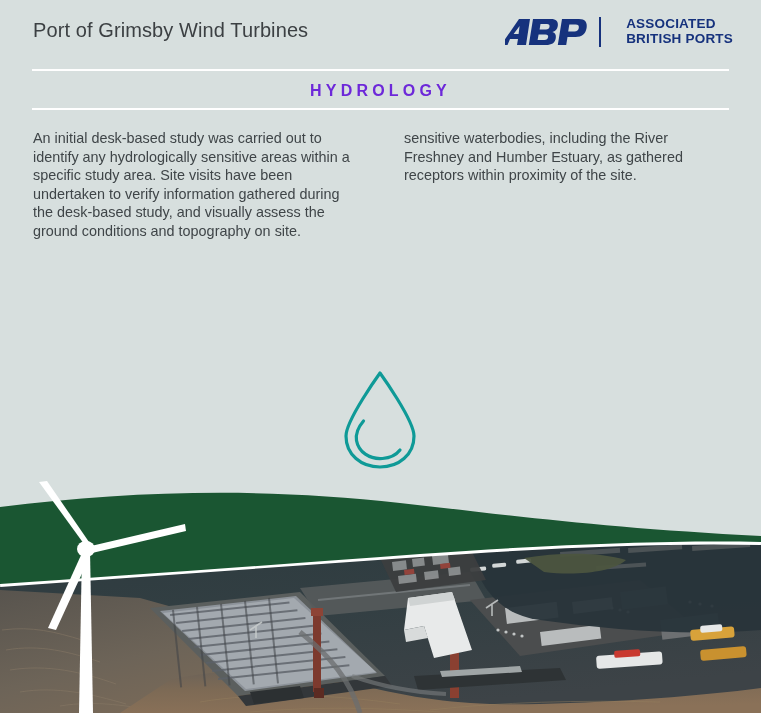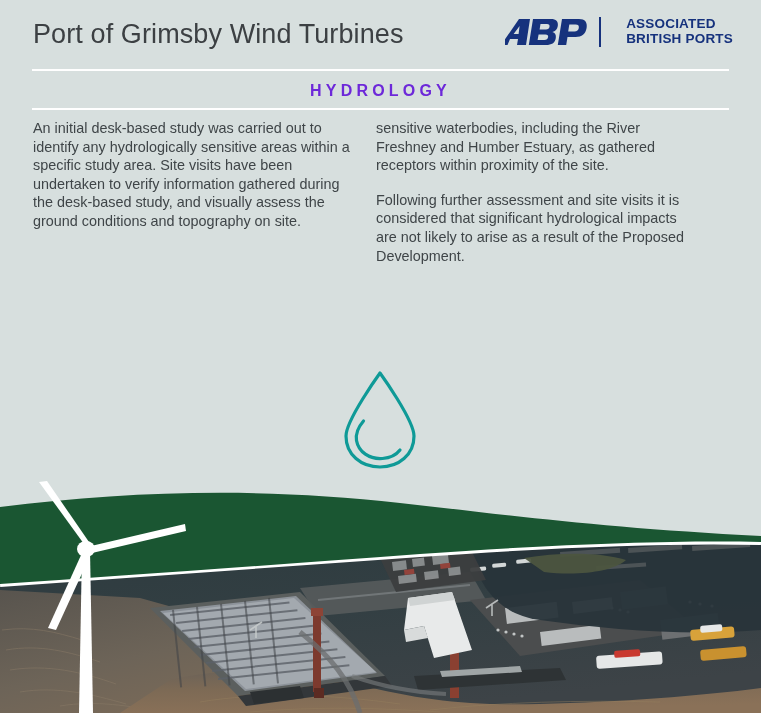--- a/index.html
+++ b/index.html
@@ -19,21 +19,21 @@
   }
 
   
   .header{
     position:absolute;
     left:0;top:0;width:761px;height:70px;
   }
   .doc-title{
     position:absolute;
     left:33px;top:19px;
-    font-size:27px;
+    font-size:20px;
     font-weight:400;
     color:#3c4043;
     letter-spacing:.1px;
     white-space:nowrap;
   }
   .logo{
     position:absolute;
     right:28px;top:14px;
     display:flex;align-items:center;
     height:36px;
@@ -74,24 +74,24 @@
     text-align:center;
     font-size:16px;
     font-weight:700;
     color:#6d28d9;
     letter-spacing:4.2px;
   }
 
   
   .body-copy{
     position:absolute;
-    left:33px;top:119px;
+    left:33px;top:129px;
     width:697px;
     display:flex;
-    gap:18px;
+    gap:46px;
   }
   .col{
     width:325px;
   }
   .col p{
     margin:0 0 16px 0;
     font-size:14.4px;
     line-height:18.6px;
     color:#3f4548;
   }
@@ -149,21 +149,20 @@
   <div class="section-title">HYDROLOGY</div>
 
   <div class="rule rule-bottom"></div>
 
   <div class="body-copy">
     <div class="col">
       <p>An initial desk-based study was carried out to identify any hydrologically sensitive areas within a specific study area. Site visits have been undertaken to verify information gathered during the desk-based study, and visually assess the ground conditions and topography on site.</p>
     </div>
     <div class="col">
       <p>sensitive waterbodies, including the River Freshney and Humber Estuary, as gathered receptors within proximity of the site.</p>
-      <p>Following further assessment and site visits it is considered that significant hydrological impacts are not likely to arise as a result of the Proposed Development.</p>
     </div>
   </div>
 
   <div class="droplet">
     <svg width="84" height="104" viewBox="0 0 84 104">
 
       <path d="M42 5 C42 5 76 52 76 68 C76 86.8 60.8 99 42 99 C23.2 99 8 86.8 8 68 C8 52 42 5 42 5 Z" fill="none" stroke="#0f9a97" stroke-width="3.2" stroke-linejoin="round" stroke-linecap="round"></path>
 
       <path d="M25.5 53 C19.5 60 17.5 66 18.5 72.5 C20.5 84 31.5 91.5 44.5 90.5 C52.5 89.9 58.5 86.5 62 82" fill="none" stroke="#0f9a97" stroke-width="3.2" stroke-linecap="round"></path>
     </svg>

